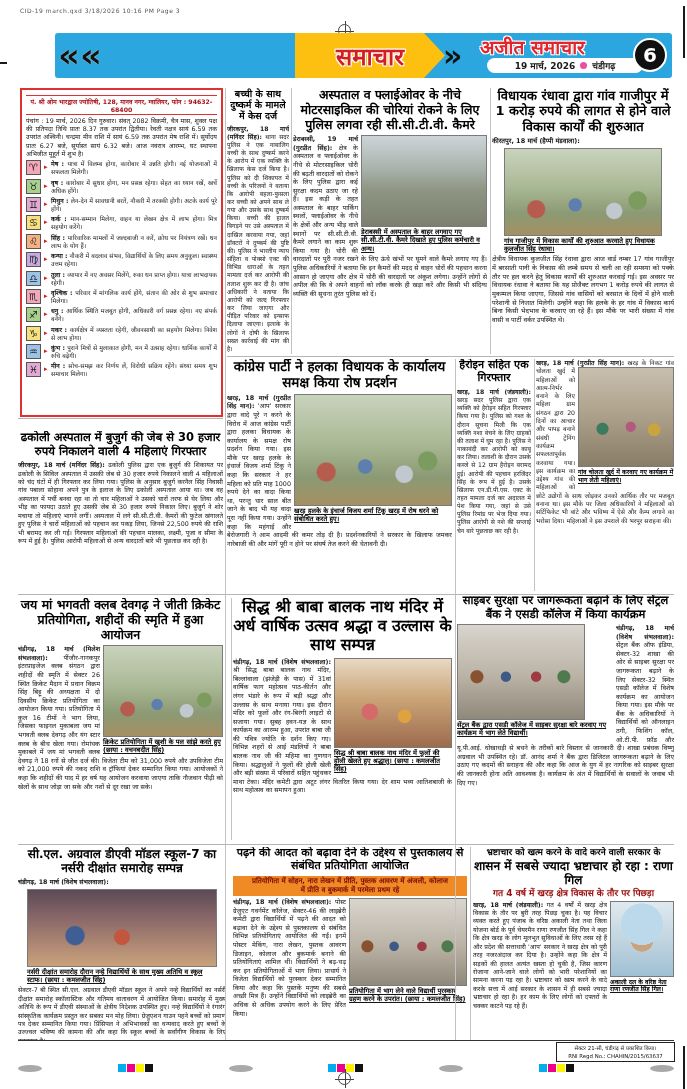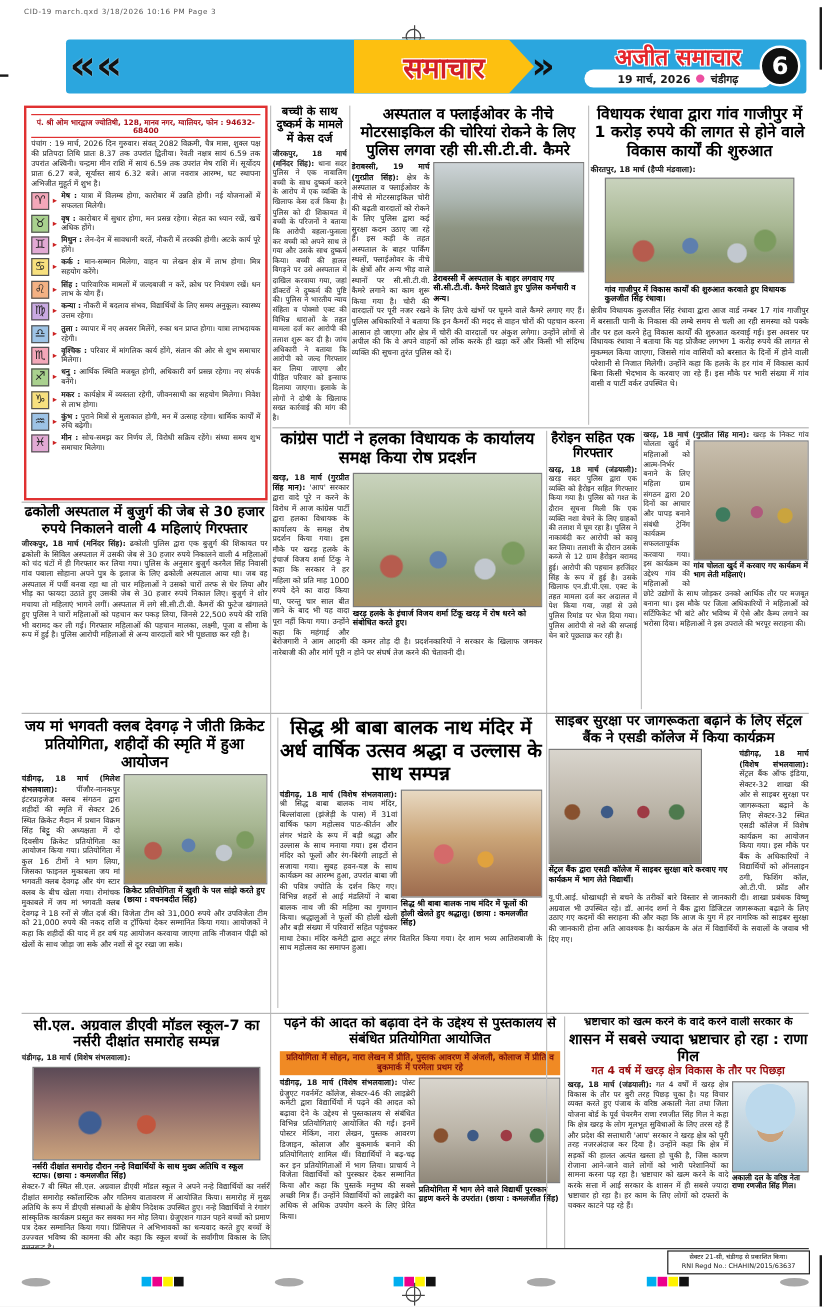--- a/index.html
+++ b/index.html
@@ -21,34 +21,34 @@
   .mh-chev-left { position:absolute; left:3px; top:0; font-size:34px; line-height:45px; font-weight:bold; color:#121212; text-shadow:0 0 1px #fff; }
   .mh-red { position:absolute; left:26px; top:0; width:232px; height:45px; background:#E4252B;
             clip-path:polygon(0 0,91% 0,100% 50%,91% 100%,0 100%); display:flex; align-items:center; justify-content:center; z-index:2; }
   .mh-region { font-size:18px; font-weight:bold; color:#fff; white-space:nowrap;
                text-shadow:-1px -1px 0 #000,1px -1px 0 #000,-1px 1px 0 #000,1px 1px 0 #000; }
   .mh-yellow { position:absolute; left:240px; top:0; width:150px; height:45px; background:#FDC010;
                clip-path:polygon(0 0,86% 0,100% 50%,86% 100%,0 100%); display:flex; align-items:center; justify-content:center; z-index:1; }
   .mh-section { font-size:24px; font-weight:bold; color:#D21F26; white-space:nowrap;
                 text-shadow:-1px -1px 0 #fff,1px -1px 0 #fff,-1px 1px 0 #fff,1px 1px 0 #fff; }
   .mh-chev-right { position:absolute; left:388px; top:0; font-size:30px; line-height:45px; font-weight:bold; color:#121212; }
-  .mh-paper { position:absolute; left:425px; top:1px; width:170px; text-align:center; font-size:19px; font-weight:bold; color:#E4252B; white-space:nowrap;
+  .mh-paper { position:absolute; left:425px; top:1px; width:170px; text-align:left; font-size:19px; font-weight:bold; color:#E4252B; white-space:nowrap;
               text-shadow:-1px -1px 0 #fff,1px -1px 0 #fff,-1px 1px 0 #fff,1px 1px 0 #fff; }
   .mh-pill { position:absolute; left:432px; top:25px; width:156px; height:15px; background:#fff; border-radius:8px;
              display:flex; align-items:center; justify-content:center; gap:5px; font-size:9px; font-weight:bold; color:#1a1a1a; }
   .mh-dot { width:7px; height:7px; border-radius:50%; background:#EC4FA0; display:inline-block; }
   .mh-circle { position:absolute; right:5px; top:5px; width:34px; height:34px; background:#101010; border:2px solid #fff;
                border-radius:50%; color:#fff; font-size:20px; font-weight:bold; display:flex; align-items:center; justify-content:center; }
 
   
   .art { position:absolute; overflow:hidden; }
   .hl { font-weight:bold; text-align:center; line-height:1.18; color:#000; margin-bottom:3px; }
   .body { font-size:6.4px; line-height:1.34; text-align:justify; color:#161616; }
   .dateline { font-weight:bold; }
-  .fig { position:relative; }
+  .fig { position:relative;text-decoration:underline; }
   .fig.right { float:right; margin:0 0 2px 3px; }
   .fig.left  { float:left; margin:0 3px 2px 0; }
   .photo { border:1px solid #7a7a7a; }
   .cap { font-size:6.6px; font-weight:bold; line-height:1.25; margin-top:1px; color:#000; text-align:left; }
   .vr { position:absolute; width:1px; background:#c2c2c2; }
   .hrule { position:absolute; height:1px; background:#b5b5b5; }
 
   
   .ph-street  { background:linear-gradient(180deg,#cdd4d8 0%,#aab4ae 35%,#8e9583 60%,#7d7f6e 100%),radial-gradient(circle at 25% 60%,#c7a36a 0 8%,transparent 9%); }
   .ph-crowd   { background:radial-gradient(circle at 20% 70%,#b65c4e 0 6%,transparent 7%),radial-gradient(circle at 45% 65%,#5e7fae 0 6%,transparent 7%),radial-gradient(circle at 70% 72%,#c2c8cf 0 6%,transparent 7%),radial-gradient(circle at 85% 60%,#7c9b5f 0 6%,transparent 7%),linear-gradient(180deg,#c9d3bd 0%,#a9b894 45%,#8b9a74 75%,#a58f63 100%); }
@@ -224,21 +224,21 @@
     <div class="body" style="font-size:6.2px">
       <b class="dateline">खरड़, 18 मार्च (गुरप्रीत सिंह मान):</b>
       <div class="fig right" style="width:96px">
         <div class="photo ph-wall" style="width:96px;height:100px"></div>
         <div class="cap" style="font-size:6.2px">गांव चोलता खुर्द में करवाए गए कार्यक्रम में भाग लेती महिलाएं।</div>
       </div>
       <span>खरड़ के निकट गांव चोलता खुर्द में महिलाओं को आत्म-निर्भर बनाने के लिए महिला ग्राम संगठन द्वारा 20 दिनों का आचार और पापड़ बनाने संबंधी ट्रेनिंग कार्यक्रम सफलतापूर्वक करवाया गया। इस कार्यक्रम का उद्देश्य गांव की महिलाओं को छोटे उद्योगों के साथ जोड़कर उनको आर्थिक तौर पर मजबूत बनाना था। इस मौके पर जिला अधिकारियों ने महिलाओं को सर्टिफिकेट भी बांटे और भविष्य में ऐसे और कैम्प लगाने का भरोसा दिया। महिलाओं ने इस उपराले की भरपूर सराहना की।</span>
     </div>
   </section>
 
-  <section class="art" style="left:18px;top:420px;width:205px;height:172px">
+  <section class="art" style="left:18px;top:431px;width:205px;height:172px">
     <h2 class="hl" style="font-size:11.5px">ढकोली अस्पताल में बुजुर्ग की जेब से 30 हजार रुपये निकालने वाली 4 महिलाएं गिरफ्तार</h2>
     <div class="body" style="font-size:6.3px">
       <b class="dateline">जीरकपुर, 18 मार्च (मनिंदर सिंह):</b>
       <span>ढकोली पुलिस द्वारा एक बुजुर्ग की शिकायत पर ढकोली के सिविल अस्पताल में उसकी जेब से 30 हजार रुपये निकालने वाली 4 महिलाओं को चंद घंटों में ही गिरफ्तार कर लिया गया। पुलिस के अनुसार बुजुर्ग करनैल सिंह निवासी गांव पबाला सोहाना अपने पुत्र के इलाज के लिए ढकोली अस्पताल आया था। जब वह अस्पताल में पर्ची बनवा रहा था तो चार महिलाओं ने उसको चारों तरफ से घेर लिया और भीड़ का फायदा उठाते हुए उसकी जेब से 30 हजार रुपये निकाल लिए। बुजुर्ग ने शोर मचाया तो महिलाएं भागने लगीं। अस्पताल में लगे सी.सी.टी.वी. कैमरों की फुटेज खंगालते हुए पुलिस ने चारों महिलाओं को पहचान कर पकड़ लिया, जिनसे 22,500 रुपये की राशि भी बरामद कर ली गई। गिरफ्तार महिलाओं की पहचान मालका, लक्ष्मी, पूजा व सीमा के रूप में हुई है। पुलिस आरोपी महिलाओं से अन्य वारदातों बारे भी पूछताछ कर रही है।</span>
     </div>
   </section>
 
   <section class="art" style="left:18px;top:598px;width:205px;height:242px">
     <h2 class="hl" style="font-size:12.5px">जय मां भगवती क्लब देवगढ़ ने जीती क्रिकेट प्रतियोगिता, शहीदों की स्मृति में हुआ आयोजन</h2>
     <div class="body">
@@ -282,21 +282,21 @@
       <div class="fig" style="width:190px;margin:2px auto">
         <div class="photo ph-stage" style="width:190px;height:78px"></div>
         <div class="cap">नर्सरी दीक्षांत समारोह दौरान नन्हे विद्यार्थियों के साथ मुख्य अतिथि व स्कूल स्टाफ। (छाया : कमलजीत सिंह)</div>
       </div>
       <span>सेक्टर-7 बी स्थित सी.एल. अग्रवाल डीएवी मॉडल स्कूल ने अपने नन्हे विद्यार्थियों का नर्सरी दीक्षांत समारोह स्कॉलास्टिक और गतिमय वातावरण में आयोजित किया। समारोह में मुख्य अतिथि के रूप में डीएवी संस्थाओं के क्षेत्रीय निदेशक उपस्थित हुए। नन्हे विद्यार्थियों ने रंगारंग सांस्कृतिक कार्यक्रम प्रस्तुत कर सबका मन मोह लिया। ग्रेजुएशन गाउन पहने बच्चों को प्रमाण पत्र देकर सम्मानित किया गया। प्रिंसिपल ने अभिभावकों का धन्यवाद करते हुए बच्चों के उज्ज्वल भविष्य की कामना की और कहा कि स्कूल बच्चों के सर्वांगीण विकास के लिए वचनबद्ध है।</span>
     </div>
   </section>
 
   <section class="art" style="left:233px;top:847px;width:234px;height:193px">
     <h2 class="hl" style="font-size:11px">पढ़ने की आदत को बढ़ावा देने के उद्देश्य से पुस्तकालय से संबंधित प्रतियोगिता आयोजित</h2>
-    <div style="background:#F08A24;color:#7A0C0C;font-weight:bold;font-size:7px;line-height:1.3;text-align:center;padding:1px 2px;margin-bottom:2px">प्रतियोगिता में सोहन, नारा लेखन में प्रीति, पुस्तक आवरण में अंजली, कोलाज में प्रीति व बुकमार्क में परमेला प्रथम रहे</div>
+    <div style="background:#F08A24;color:#7A0C0C;font-weight:bold;font-size:7px;line-height:1.3;text-align:center;padding:1px 16px;margin-bottom:2px">प्रतियोगिता में सोहन, नारा लेखन में प्रीति, पुस्तक आवरण में अंजली, कोलाज में प्रीति व बुकमार्क में परमेला प्रथम रहे</div>
     <div class="body">
       <div class="fig right" style="width:118px">
         <div class="photo ph-group" style="width:118px;height:88px"></div>
         <div class="cap">प्रतियोगिता में भाग लेने वाले विद्यार्थी पुरस्कार ग्रहण करने के उपरांत। (छाया : कमलजीत सिंह)</div>
       </div>
       <b class="dateline">चंडीगढ़, 18 मार्च (विशेष संभलवाला):</b>
       <span>पोस्ट ग्रेजुएट गवर्नमेंट कॉलेज, सेक्टर-46 की लाइब्रेरी कमेटी द्वारा विद्यार्थियों में पढ़ने की आदत को बढ़ावा देने के उद्देश्य से पुस्तकालय से संबंधित विभिन्न प्रतियोगिताएं आयोजित की गईं। इनमें पोस्टर मेकिंग, नारा लेखन, पुस्तक आवरण डिजाइन, कोलाज और बुकमार्क बनाने की प्रतियोगिताएं शामिल थीं। विद्यार्थियों ने बढ़-चढ़ कर इन प्रतियोगिताओं में भाग लिया। प्राचार्य ने विजेता विद्यार्थियों को पुरस्कार देकर सम्मानित किया और कहा कि पुस्तकें मनुष्य की सबसे अच्छी मित्र हैं। उन्होंने विद्यार्थियों को लाइब्रेरी का अधिक से अधिक उपयोग करने के लिए प्रेरित किया।</span>
     </div>
   </section>
 

